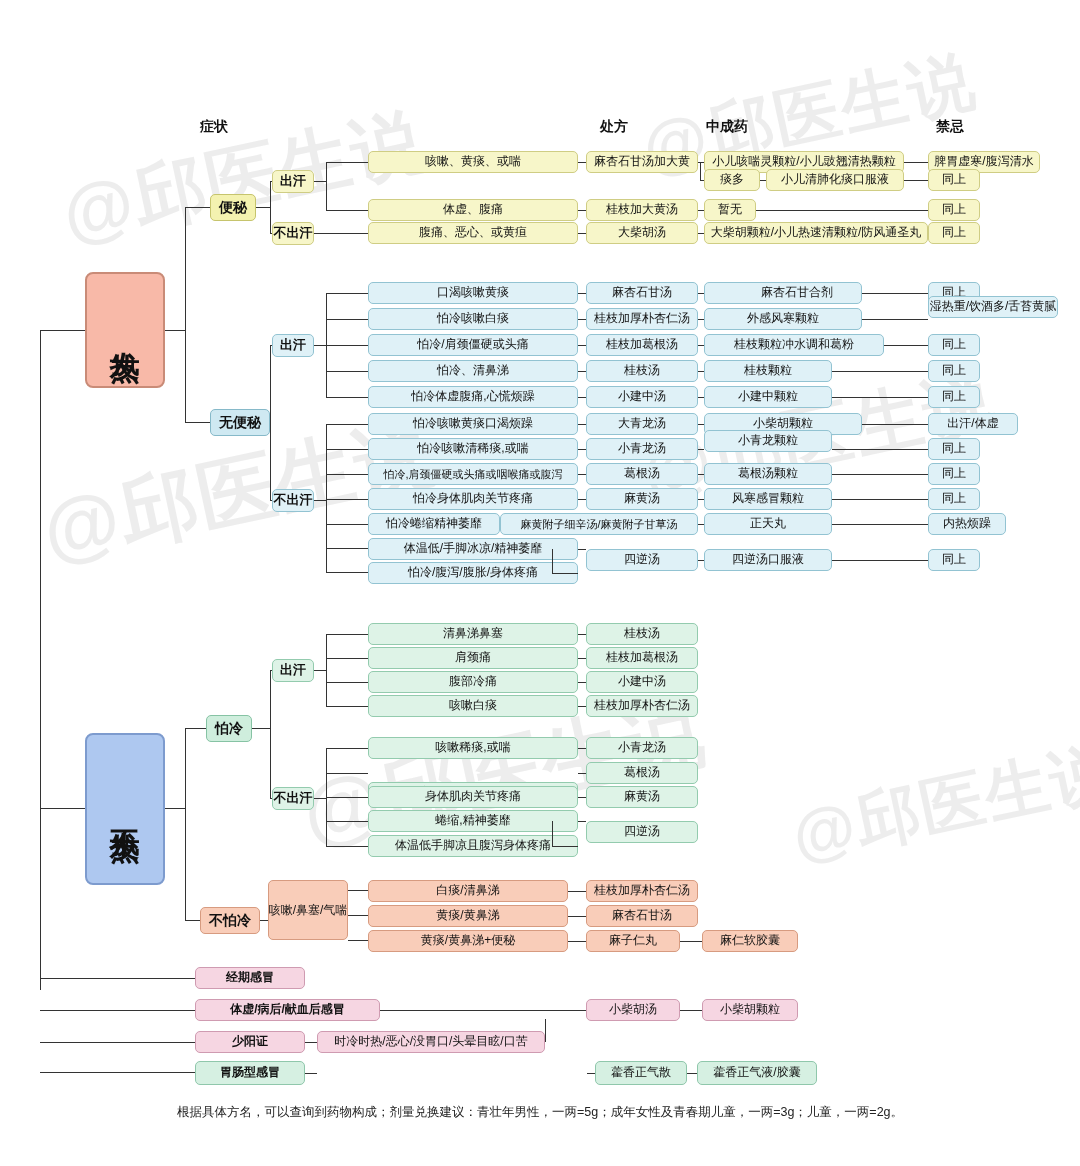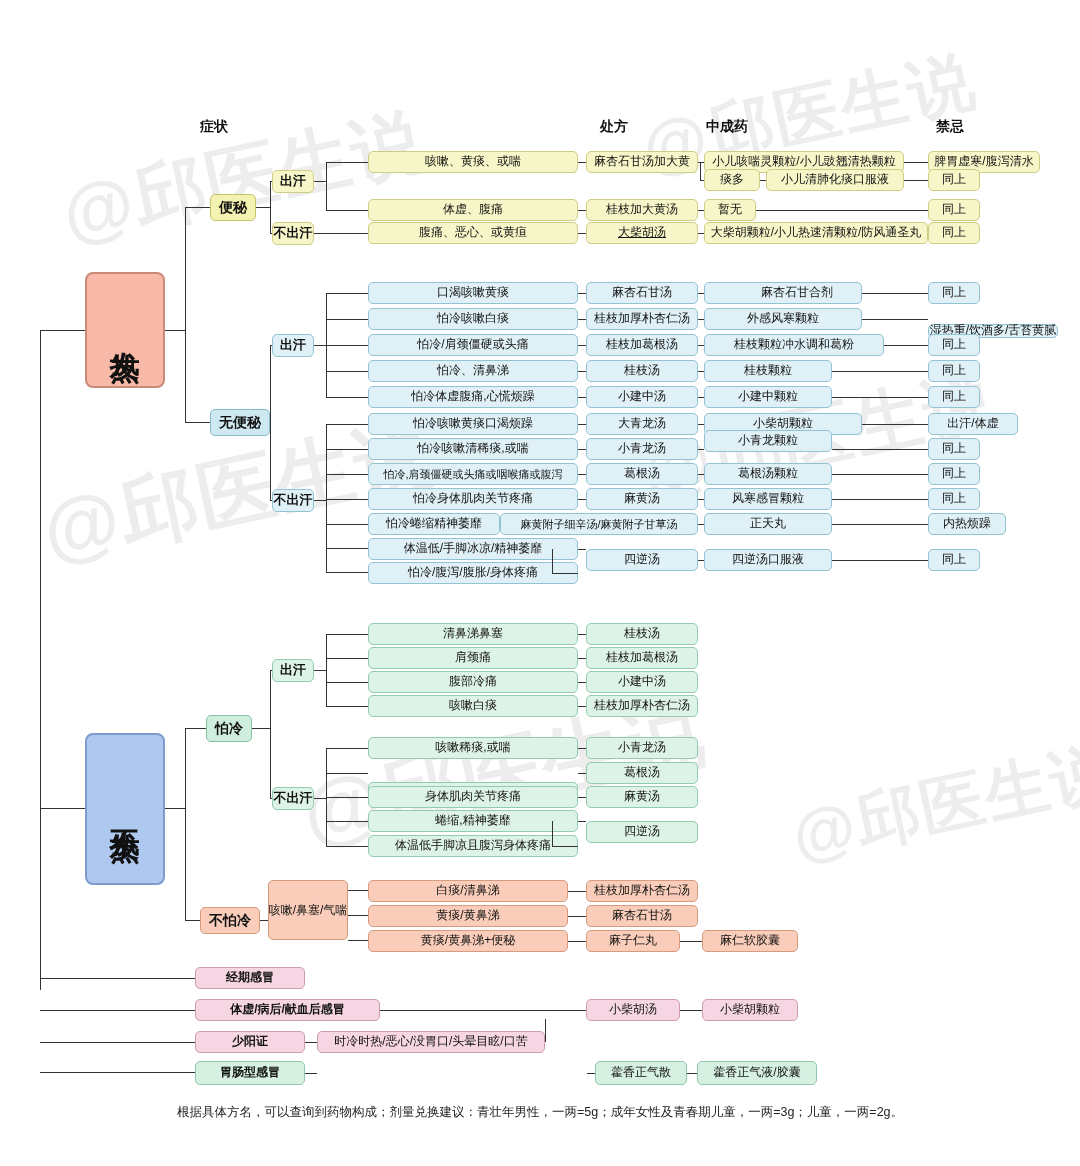--- a/index.html
+++ b/index.html
@@ -224,40 +224,40 @@
   <div class="node c-yellow2" style="left:368px;top:199px;width:210px;height:22px;">体虚、腹痛</div>
   <div class="ln h" style="left:578px;top:210px;width:8px;"></div>
   <div class="node c-yellow2" style="left:586px;top:199px;width:112px;height:22px;">桂枝加大黄汤</div>
   <div class="ln h" style="left:698px;top:210px;width:6px;"></div>
   <div class="node c-yellow2" style="left:704px;top:199px;width:52px;height:22px;">暂无</div>
   <div class="ln h" style="left:756px;top:210px;width:172px;"></div>
   <div class="node c-yellow2" style="left:928px;top:199px;width:52px;height:22px;">同上</div>
 
   <div class="node c-yellow2" style="left:368px;top:222px;width:210px;height:22px;">腹痛、恶心、或黄疸</div>
   <div class="ln h" style="left:578px;top:233px;width:8px;"></div>
-  <div class="node c-yellow2" style="left:586px;top:222px;width:112px;height:22px;text-decoration:underline;">大柴胡汤</div>
+  <div class="node c-yellow2" style="left:586px;top:222px;width:112px;height:22px;">大柴胡汤</div>
   <div class="ln h" style="left:698px;top:233px;width:6px;"></div>
   <div class="node c-yellow2" style="left:704px;top:222px;width:224px;height:22px;">大柴胡颗粒/小儿热速清颗粒/防风通圣丸</div>
   <div class="node c-yellow2" style="left:928px;top:222px;width:52px;height:22px;">同上</div>
 
   <div class="node c-cyan2" style="left:368px;top:282px;width:210px;height:22px;">口渴咳嗽黄痰</div>
   <div class="ln h" style="left:578px;top:293px;width:8px;"></div>
   <div class="node c-cyan2" style="left:586px;top:282px;width:112px;height:22px;">麻杏石甘汤</div>
   <div class="ln h" style="left:698px;top:293px;width:6px;"></div>
   <div class="node c-cyan2" style="left:704px;top:282px;width:158px;height:22px;padding-left:31px;">麻杏石甘合剂</div>
   <div class="ln h" style="left:862px;top:293px;width:66px;"></div>
   <div class="node c-cyan2" style="left:928px;top:282px;width:52px;height:22px;">同上</div>
 
   <div class="node c-cyan2" style="left:368px;top:308px;width:210px;height:22px;">怕冷咳嗽白痰</div>
   <div class="ln h" style="left:578px;top:319px;width:8px;"></div>
   <div class="node c-cyan2" style="left:586px;top:308px;width:112px;height:22px;">桂枝加厚朴杏仁汤</div>
   <div class="ln h" style="left:698px;top:319px;width:6px;"></div>
   <div class="node c-cyan2" style="left:704px;top:308px;width:158px;height:22px;">外感风寒颗粒</div>
   <div class="ln h" style="left:862px;top:319px;width:66px;"></div>
-  <div class="node c-cyan2" style="left:928px;top:324px;width:130px;height:14px;">湿热重/饮酒多/舌苔黄腻</div>
+  <div class="node c-cyan2" style="left:928px;top:296px;width:130px;height:22px;">湿热重/饮酒多/舌苔黄腻</div>
 
   <div class="node c-cyan2" style="left:368px;top:334px;width:210px;height:22px;">怕冷/肩颈僵硬或头痛</div>
   <div class="ln h" style="left:578px;top:345px;width:8px;"></div>
   <div class="node c-cyan2" style="left:586px;top:334px;width:112px;height:22px;">桂枝加葛根汤</div>
   <div class="ln h" style="left:698px;top:345px;width:6px;"></div>
   <div class="node c-cyan2" style="left:704px;top:334px;width:180px;height:22px;">桂枝颗粒冲水调和葛粉</div>
   <div class="ln h" style="left:884px;top:345px;width:44px;"></div>
   <div class="node c-cyan2" style="left:928px;top:334px;width:52px;height:22px;">同上</div>
 
   <div class="node c-cyan2" style="left:368px;top:360px;width:210px;height:22px;">怕冷、清鼻涕</div>

